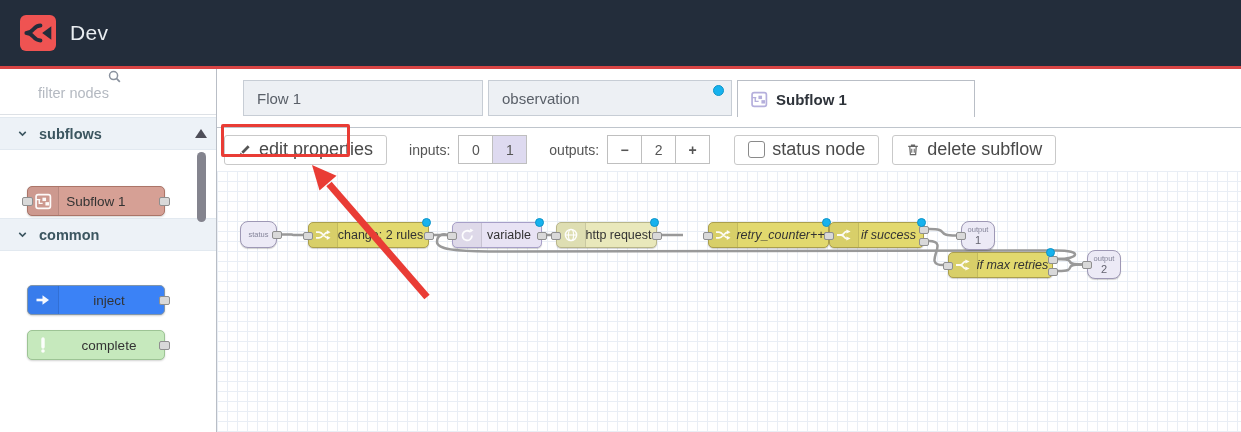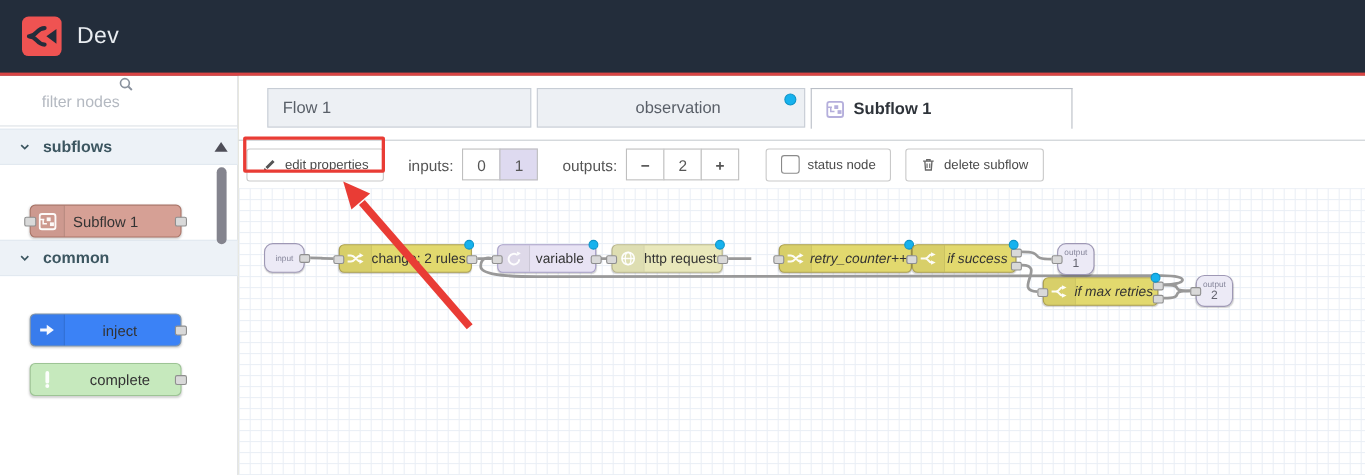--- a/index.html
+++ b/index.html
@@ -57,21 +57,21 @@
        color:#595f68;font-size:15px;display:flex;align-items:center;padding-left:13px;margin-right:5px;}
   .tab.active{background:#fff;border-color:#b9bec6;border-bottom:none;height:37px;margin-bottom:-1px;
               color:#2e333a;font-weight:bold;}
   .tab .tabicon{display:flex;margin-right:8px;color:#b5afdc;}
   .tab-dot{position:absolute;right:7px;top:4px;width:11px;height:11px;border-radius:50%;
            background:#16b2ee;border:1px solid #0d94c8;box-sizing:border-box;}
 
   .toolbar{height:43px;display:flex;align-items:center;padding-left:7px;background:#fff;
            font-size:14px;color:#4a4a4a;position:relative;z-index:2;}
   .tb-btn{display:inline-flex;align-items:center;gap:7px;background:#fff;border:1px solid #c9c9c9;
-          border-radius:3px;height:30px;padding:0 13px;font-size:12px;color:#4a4a4a;cursor:pointer;
+          border-radius:3px;height:30px;padding:0 13px;font-size:18px;color:#4a4a4a;cursor:pointer;
           font-family:"Liberation Sans",sans-serif;}
   .tb-label{margin-left:22px;margin-right:8px;color:#555;}
   .seg{display:inline-flex;}
   .seg .seg-btn{width:35px;height:29px;border:1px solid #bfbfbf;background:#fff;display:flex;
           align-items:center;justify-content:center;font-size:14px;color:#555;box-sizing:border-box;
           margin-left:-1px;cursor:pointer;}
   .seg .seg-btn:first-child{margin-left:0;}
   .seg .seg-btn.sel{background:#dedaf0;}
   .checkbox{width:15px;height:15px;border:1.5px solid #8a8a8a;border-radius:3px;background:#fff;
             display:inline-block;}
@@ -194,21 +194,21 @@
       </div>
     <div class="sb-scroll-up"></div>
     <div class="sb-thumb"></div>
   </div>
 
   <div class="main">
     <div class="tabbar">
       <div class="tab" style="width:240px;">
         <span>Flow 1</span>
       </div>
-      <div class="tab" style="width:244px;justify-content:center;">
+      <div class="tab" style="width:244px;">
         <span>observation</span>
         <span class="tab-dot"></span>
       </div>
       <div class="tab active" style="width:238px;">
         <span class="tabicon">
             <svg width="17" height="17" viewBox="0 0 16 16">
               <rect x="1" y="1.5" width="13.5" height="13" rx="2" fill="none" stroke="currentColor" stroke-width="1.6"></rect>
               <path d="M1 6.2h4M4 6.2v3.6h3.2" fill="none" stroke="currentColor" stroke-width="1.3"></path>
               <rect x="7" y="4.4" width="3.4" height="3.2" fill="currentColor"></rect>
               <rect x="9.8" y="8.6" width="3.4" height="3.2" fill="currentColor"></rect>
@@ -262,21 +262,21 @@
           <path d="M445,64 C467,64 444,64 466,64" class="wire"></path>
           <path d="M597,64 C619,64 585,64 607,64" class="wire"></path>
           <path d="M712,58 C734,58 717,64.5 739,64.5" class="wire"></path>
           <path d="M712,70 C734,70 704,94 726,94" class="wire"></path>
           <path d="M841,88 C863,88 843,93.5 865,93.5" class="wire"></path>
           <path d="M841,100 C863,100 843,93.5 865,93.5" class="wire"></path>
           <path d="M841,88 C861,88 867,79.5 839,79.5 L272,80.5 C238,80.5 220,78 220,71 C220,63.5 226.5,62.5 230,64" class="wire"></path>
         </svg>
       <div id="nodes-layer">
           <div class="fnode t-io" style="left: 23px; top: 50px; width: 37px; height: 27px;">
-            <span class="io-label">input</span>
+            <span class="io-label">status</span>
             <span class="cport io-out"></span>
           </div>
           <div class="fnode t-change" style="left: 91px; top: 51px; width: 121px; height: 26px;">
             <span class="nstrip">
               <svg width="16" height="16" viewBox="0 0 16 16">
                 <path d="M1 5.2h3c4 0 5 5.6 9 5.6M1 10.8h3c4 0 5-5.6 9-5.6" fill="none" stroke="currentColor" stroke-width="1.8"></path>
                 <path d="M11.8 3.1l3.7 2.1-3.7 2.1z" fill="currentColor"></path>
                 <path d="M11.8 8.7l3.7 2.1-3.7 2.1z" fill="currentColor"></path>
               </svg>
             </span>

